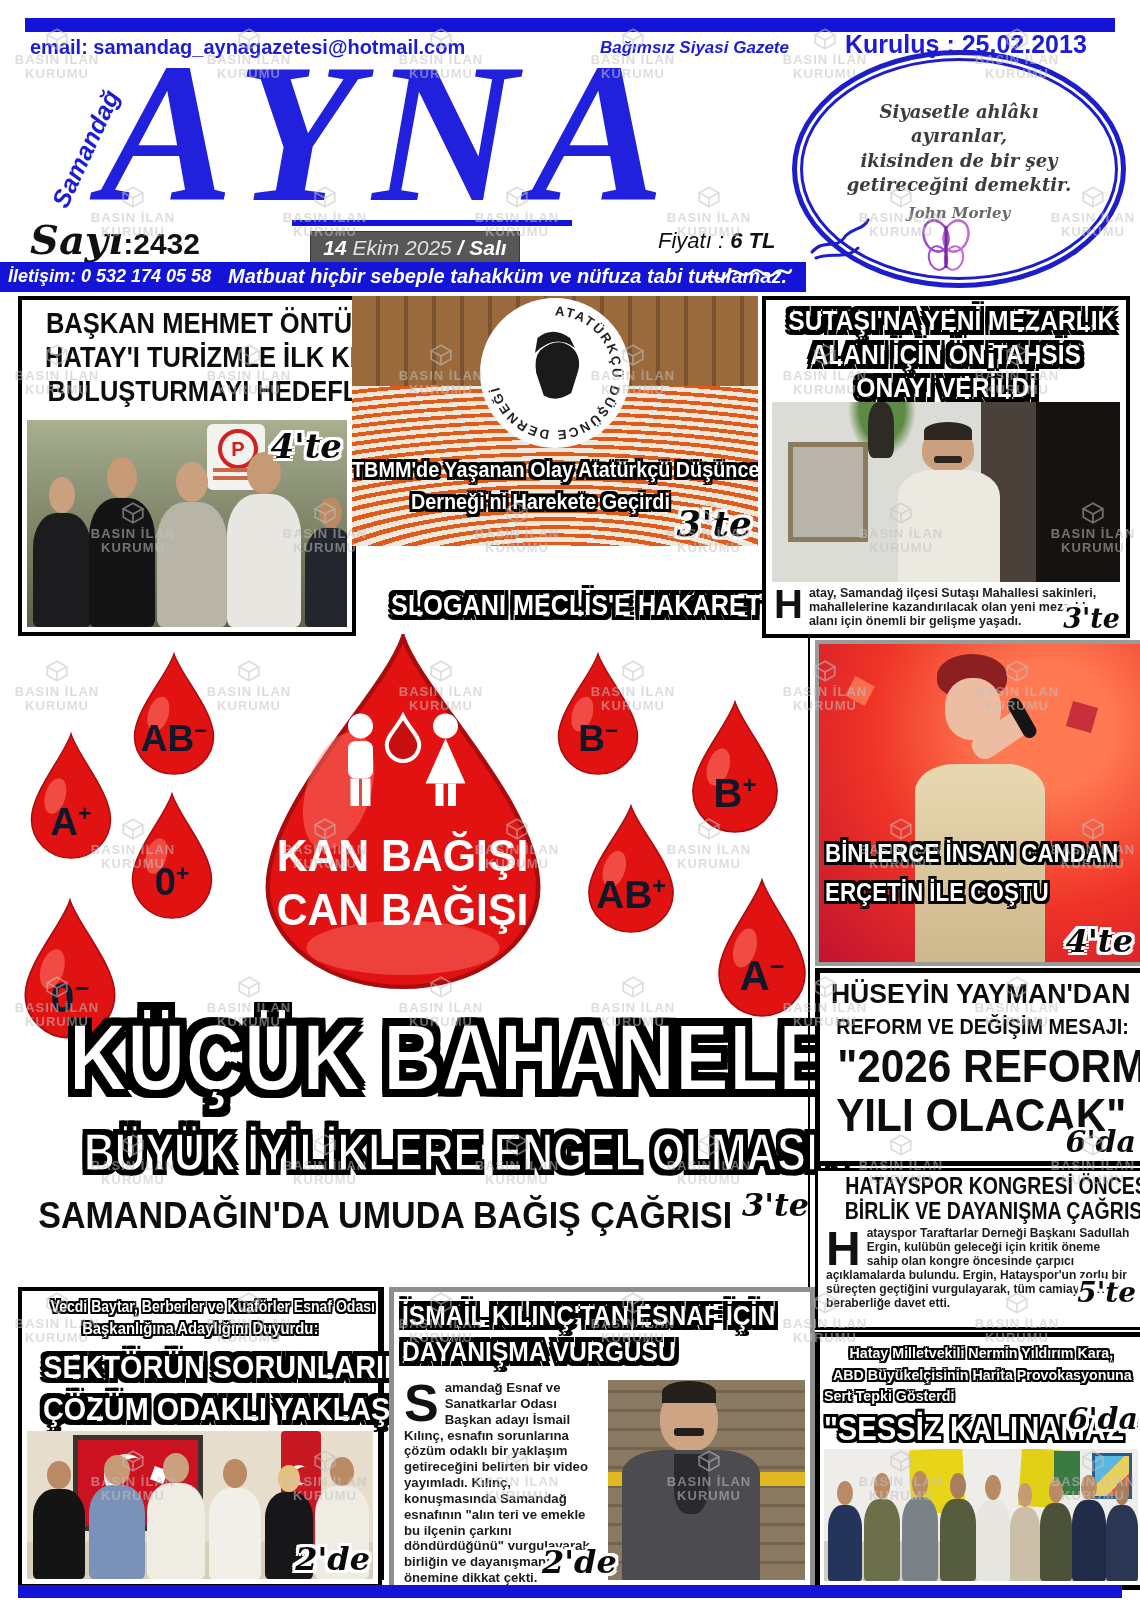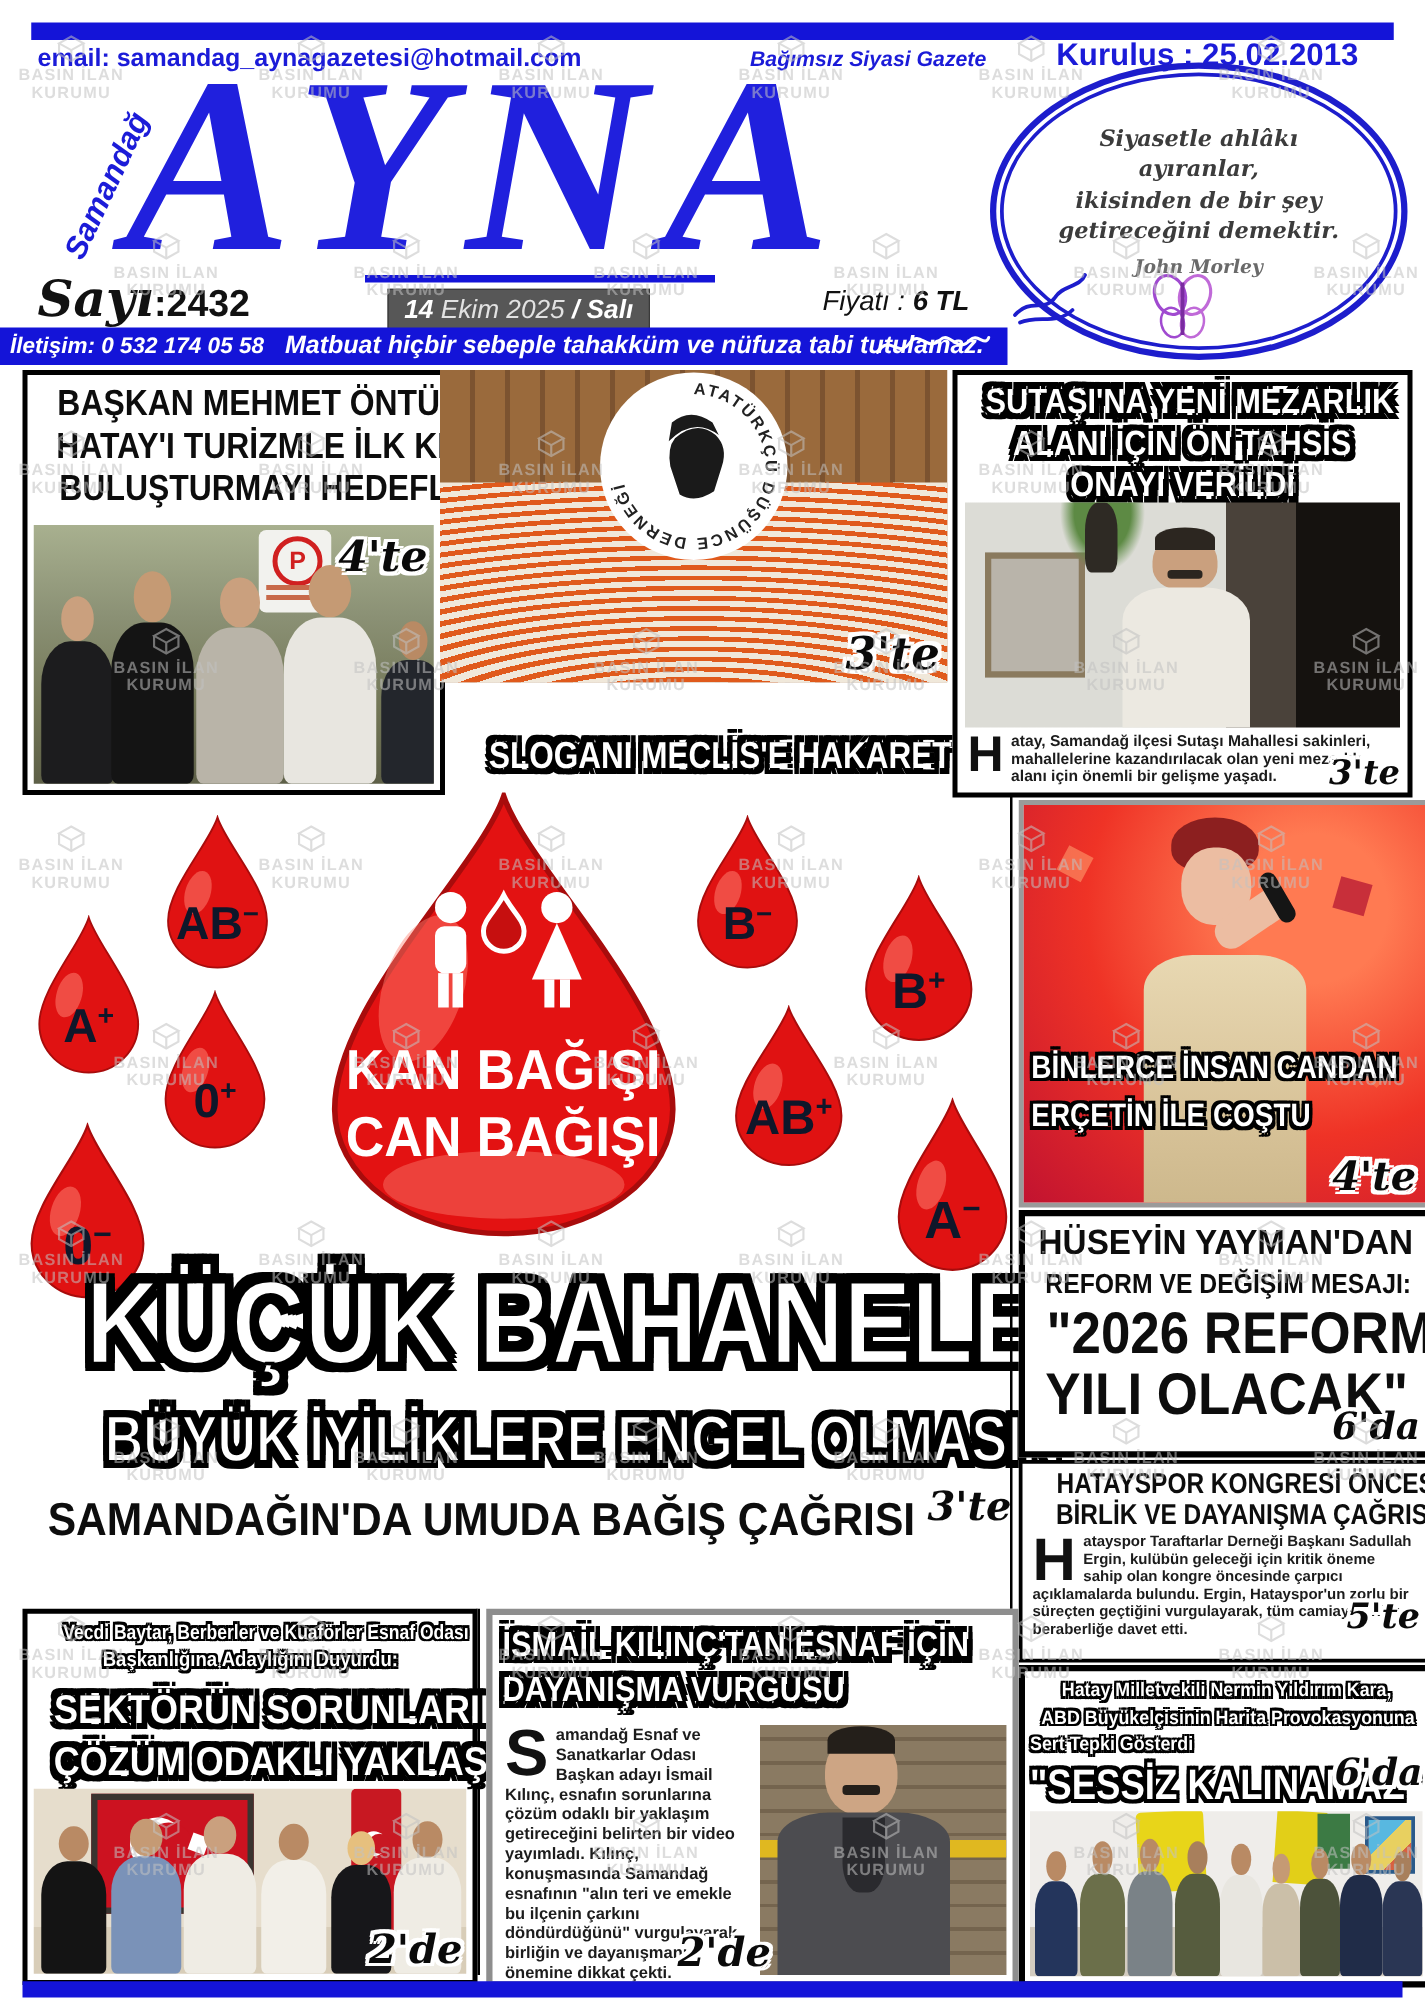--- a/index.html
+++ b/index.html
@@ -140,20 +140,24 @@
           <defs>
               <path id="circ" d="M60,14 a46,46 0 1,1 -0.01,0"></path>
             </defs>
           <text font-size="10.5" font-weight="bold" fill="#222" letter-spacing="1.5">
             <textPath href="#circ">ATATÜRKÇÜ DÜŞÜNCE DERNEĞİ</textPath>
           </text>
           <path d="M48 42 q14 -12 26 -2 q8 8 4 20 l-5 16 q-12 8 -22 2 l-6 -18 q-2 -12 3 -18 Z" fill="#1a1a1a"></path>
           <path d="M44 44 q16 -16 32 -4 l-4 -8 q-14 -10 -26 0 Z" fill="#1a1a1a"></path>
         </svg>
       </div>
+      <div class="abs ctr ow3" style="left:0;right:0;top:158px;font-weight:bold;font-size:22px;line-height:1.45;">
+        <span class="condL" style="transform:scaleX(.9);">TBMM'de Yaşanan Olay Atatürkçü Düşünce</span><br>
+        <span class="condL" style="transform:scaleX(.9);">Derneği'ni Harekete Geçirdi</span>
+      </div>
     </div>
     <div class="abs pref" style="right:6px;top:206px;font-size:36px;">3'te</div>
     <div class="abs ctr ow5" style="left:0;right:0;top:292px;font-weight:bold;font-size:30px;">
       <span class="cond" style="transform:scaleX(.84);">SLOGANI MECLİS'E HAKARETTİR</span>
     </div>
   </div>
 
   <div class="box" style="left:762px;top:296px;width:360px;height:334px;">
     <div class="ctr ow5" style="margin-top:4px;font-weight:bold;font-size:28px;line-height:1.2;">
       <span class="cond">SUTAŞI'NA YENİ MEZARLIK</span><br>

